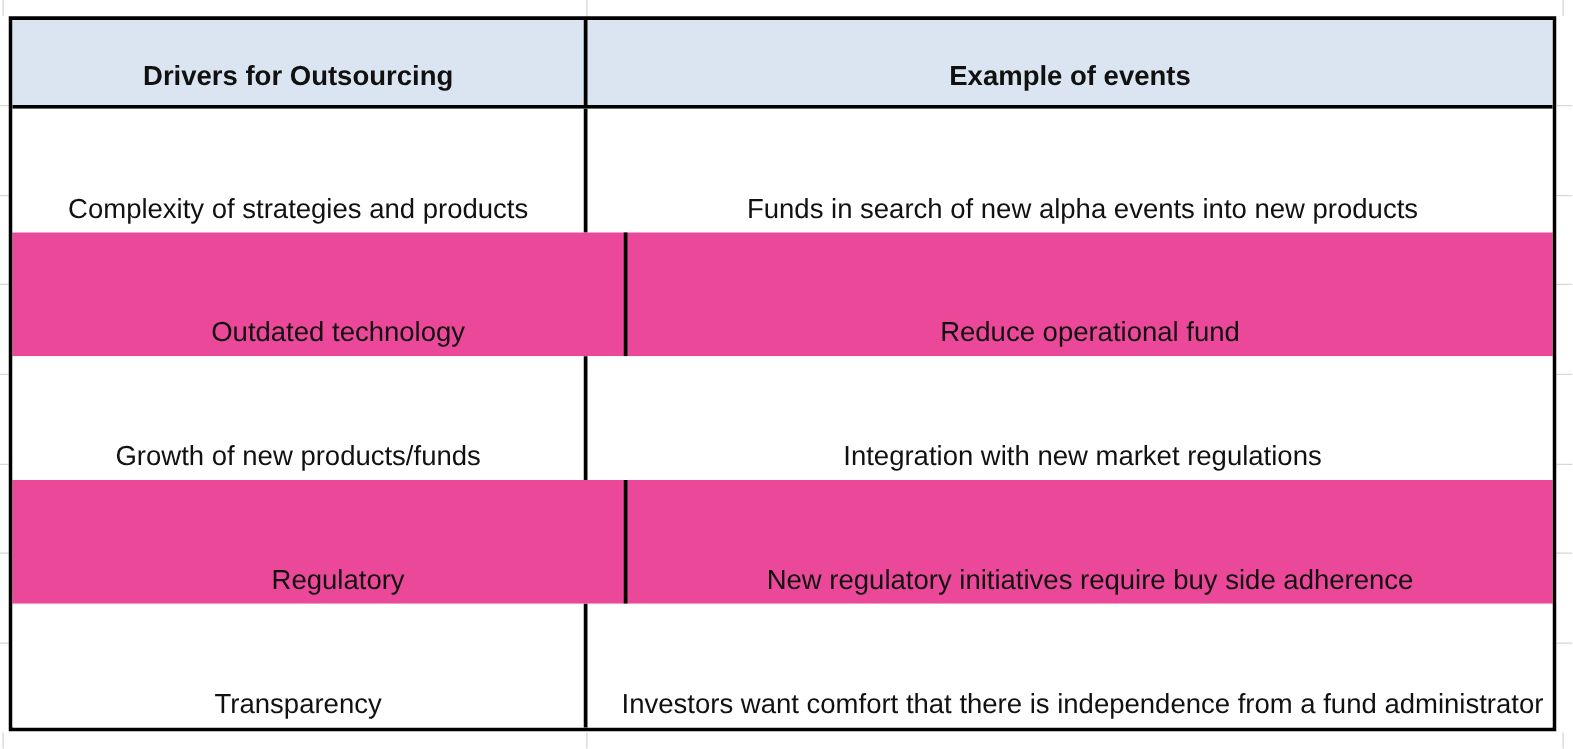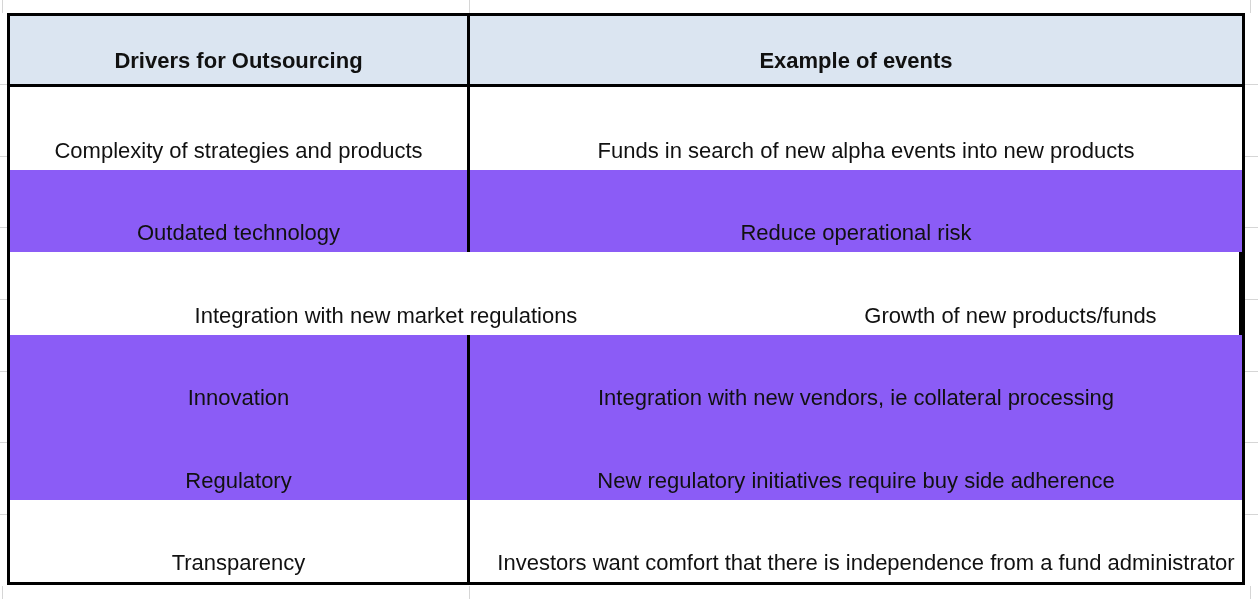--- a/index.html
+++ b/index.html
@@ -41,21 +41,21 @@
   .t-row {
     display: flex;
     flex: 1 1 0;
     min-height: 0;
   }
   .t-row.header-row {
     flex: 0 0 68px;
     border-bottom: 3px solid #000000;
     background: #dbe5f1;
   }
-  .t-row.band { background: #8b5cf6; }
+  .t-row.band { background: #ec4899; padding-left: 32px; }
   .t-row.plain { background: #ffffff; gap: 20px; }
 
   .t-cell {
     display: flex;
     align-items: flex-end;
     justify-content: center;
     text-align: center;
     box-sizing: border-box;
     padding: 0 4px 3px 4px;
     font-size: 22px;
@@ -126,41 +126,33 @@
       <div class="t-cell right-col">
         <span class="cell-text">Funds in search of new alpha events into new products</span>
       </div>
     </div>
 
     <div class="t-row band">
       <div class="t-cell left-col">
         <span class="cell-text">Outdated technology</span>
       </div>
       <div class="t-cell right-col">
-        <span class="cell-text">Reduce operational risk</span>
+        <span class="cell-text">Reduce operational fund</span>
       </div>
     </div>
 
     <div class="t-row plain">
+      <div class="t-cell left-col">
+        <span class="cell-text">Growth of new products/funds</span>
+      </div>
       <div class="t-cell right-col">
         <span class="cell-text">Integration with new market regulations</span>
       </div>
-      <div class="t-cell left-col">
-        <span class="cell-text">Growth of new products/funds</span>
-      </div>
     </div>
 
-    <div class="t-row band">
-      <div class="t-cell left-col">
-        <span class="cell-text">Innovation</span>
-      </div>
-      <div class="t-cell right-col">
-        <span class="cell-text">Integration with new vendors, ie collateral processing</span>
-      </div>
-    </div>
 
 
     <div class="t-row band">
       <div class="t-cell left-col">
         <span class="cell-text">Regulatory</span>
       </div>
       <div class="t-cell right-col">
         <span class="cell-text">New regulatory initiatives require buy side adherence</span>
       </div>
     </div>

